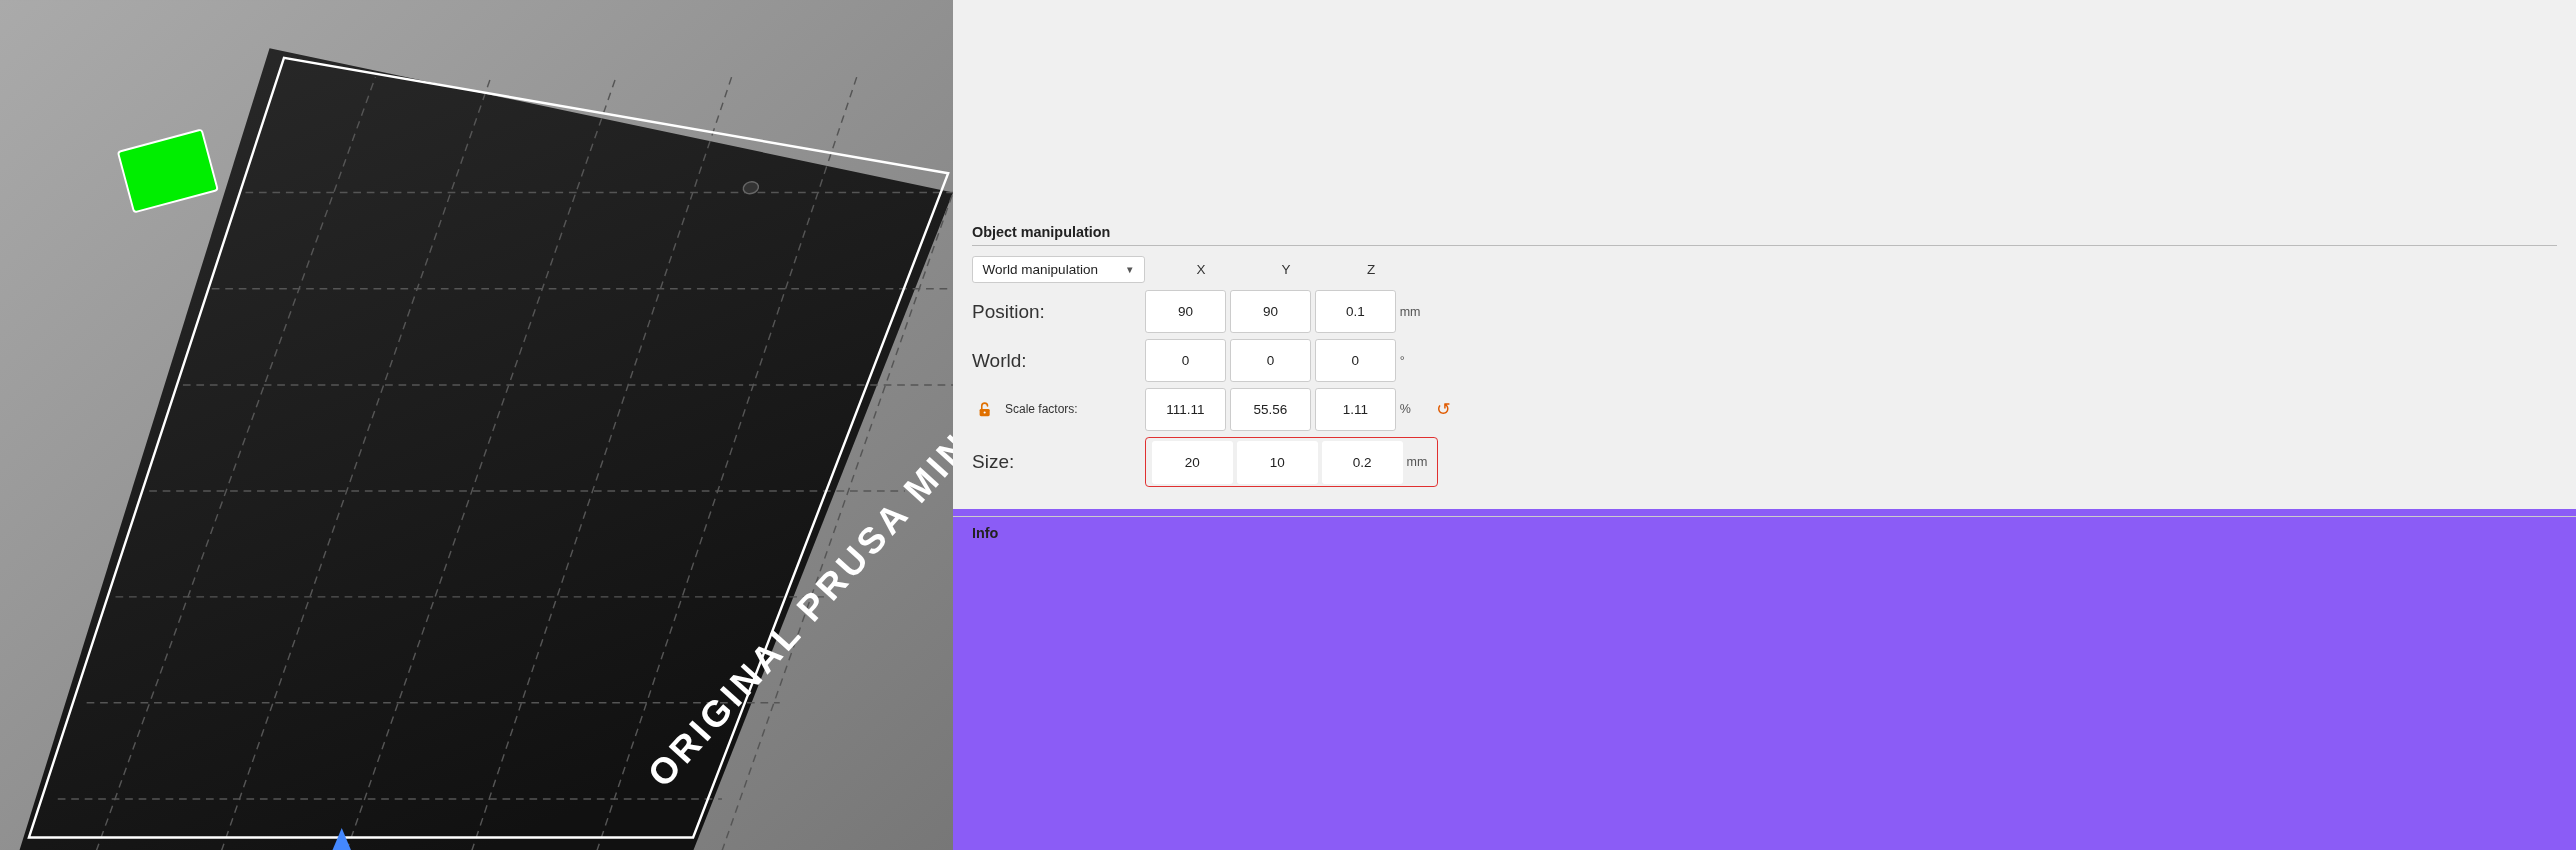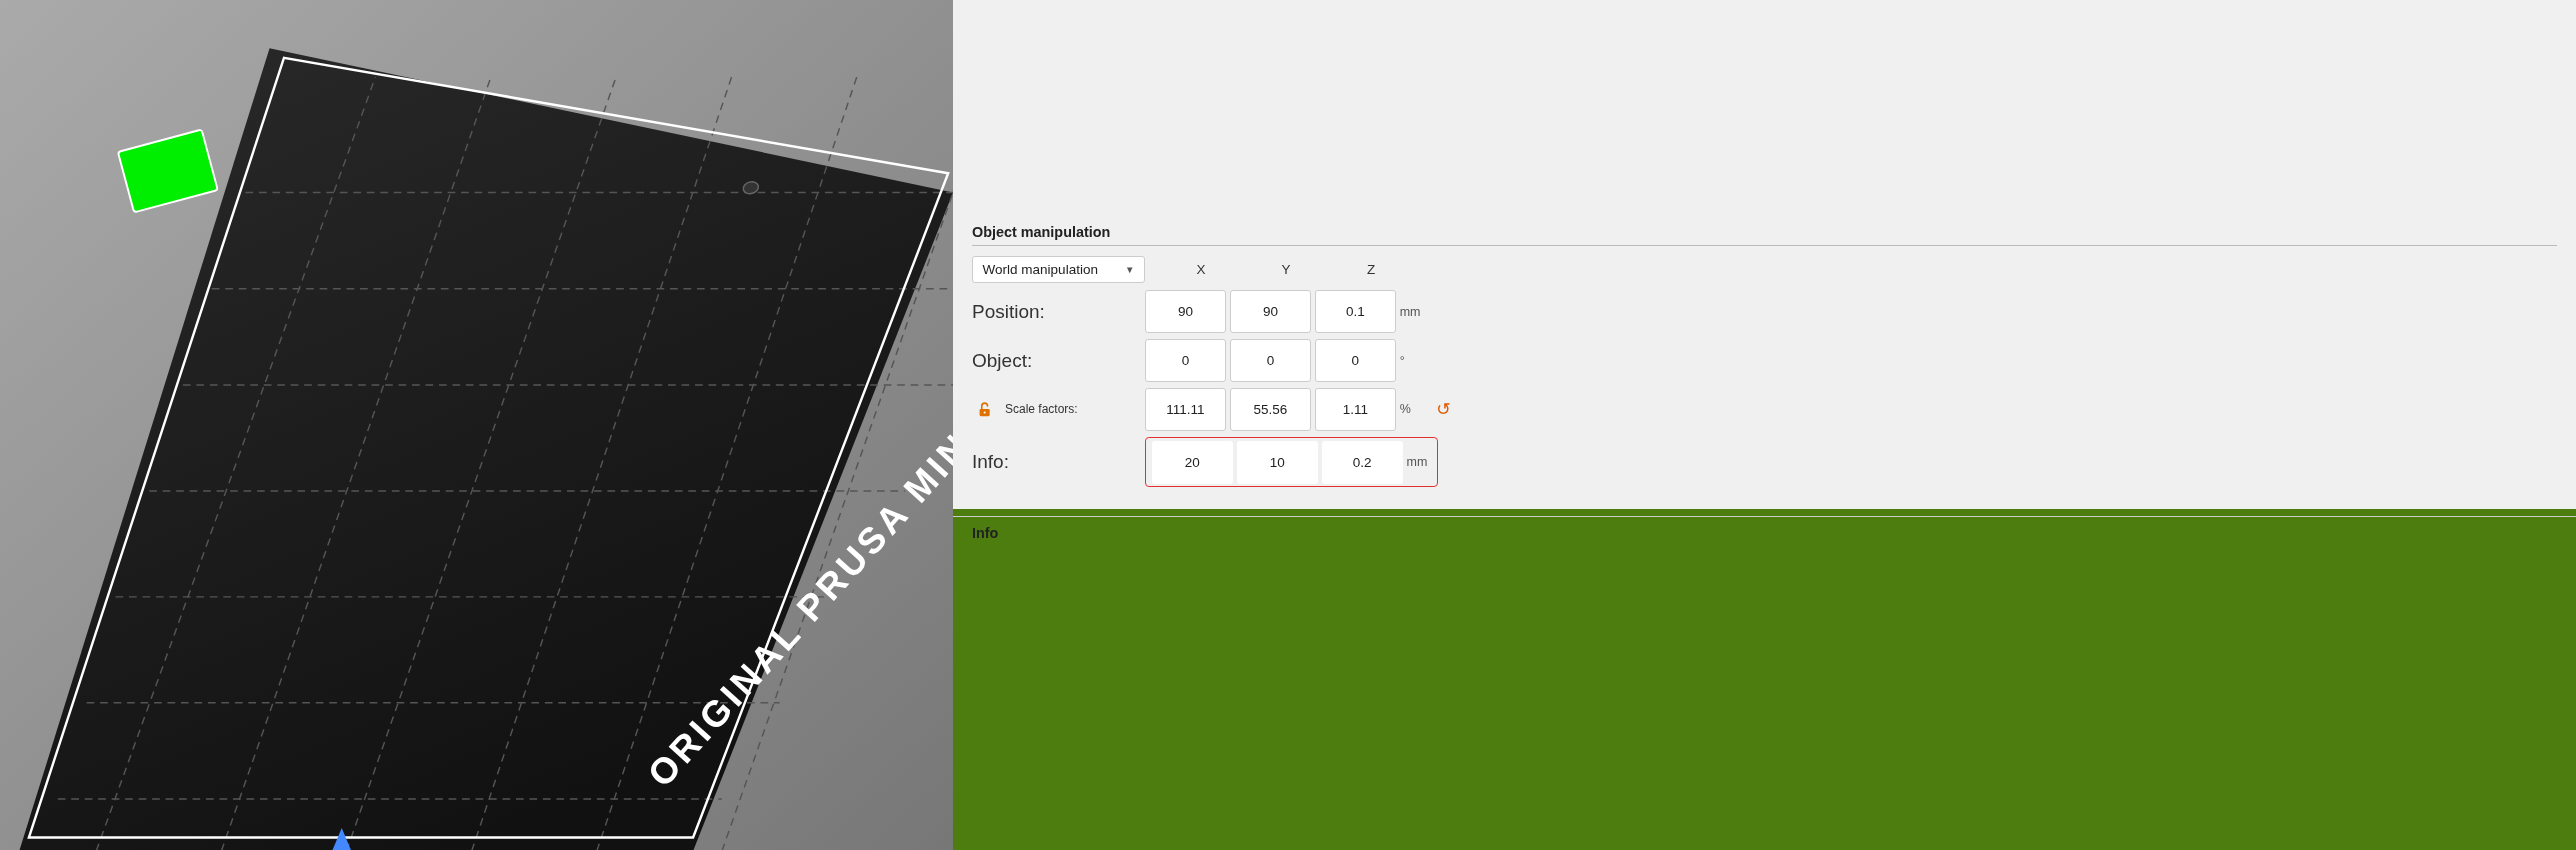--- a/index.html
+++ b/index.html
@@ -19,21 +19,21 @@
       height: 851px;
       position: relative;
       overflow: hidden;
       background: #888;
       flex-shrink: 0;
     }
 
     
     #right-panel {
       flex: 1;
-      background: #4d7c0f;
+      background: #8b5cf6;
       display: flex;
       flex-direction: column;
       padding: 0;
     }
 
     
     .right-top-space {
       flex: 0 0 212px;
       background: #f0f0f0;
     }
@@ -311,21 +311,21 @@
       <div class="row-label">Position:</div>
       <div class="input-group">
         <input class="field-input" type="text" value="90" style="">
         <input class="field-input" type="text" value="90" style="">
         <input class="field-input" type="text" value="0.1" style="">
         <span class="unit-label">mm</span>
       </div>
     </div>
 
     <div class="data-row">
-      <div class="row-label">Object:</div>
+      <div class="row-label">World:</div>
       <div class="input-group">
         <input class="field-input" type="text" value="0" style="">
         <input class="field-input" type="text" value="0" style="">
         <input class="field-input" type="text" value="0" style="">
         <span class="unit-label">°</span>
       </div>
     </div>
 
     <div class="scale-row">
 
@@ -341,21 +341,21 @@
       <div class="input-group">
         <input class="field-input" type="text" value="111.11" style="">
         <input class="field-input" type="text" value="55.56" style="">
         <input class="field-input" type="text" value="1.11" style="">
         <span class="unit-label">%</span>
         <span class="reset-icon">↺</span>
       </div>
     </div>
 
     <div class="size-row">
-      <div class="row-label">Info:</div>
+      <div class="row-label">Size:</div>
       <div class="size-inputs-highlighted">
         <input class="field-input" type="text" value="20" style="">
         <input class="field-input" type="text" value="10" style="">
         <input class="field-input" type="text" value="0.2" style="">
         <span class="unit-label">mm</span>
       </div>
     </div>
 
 
   </div>

